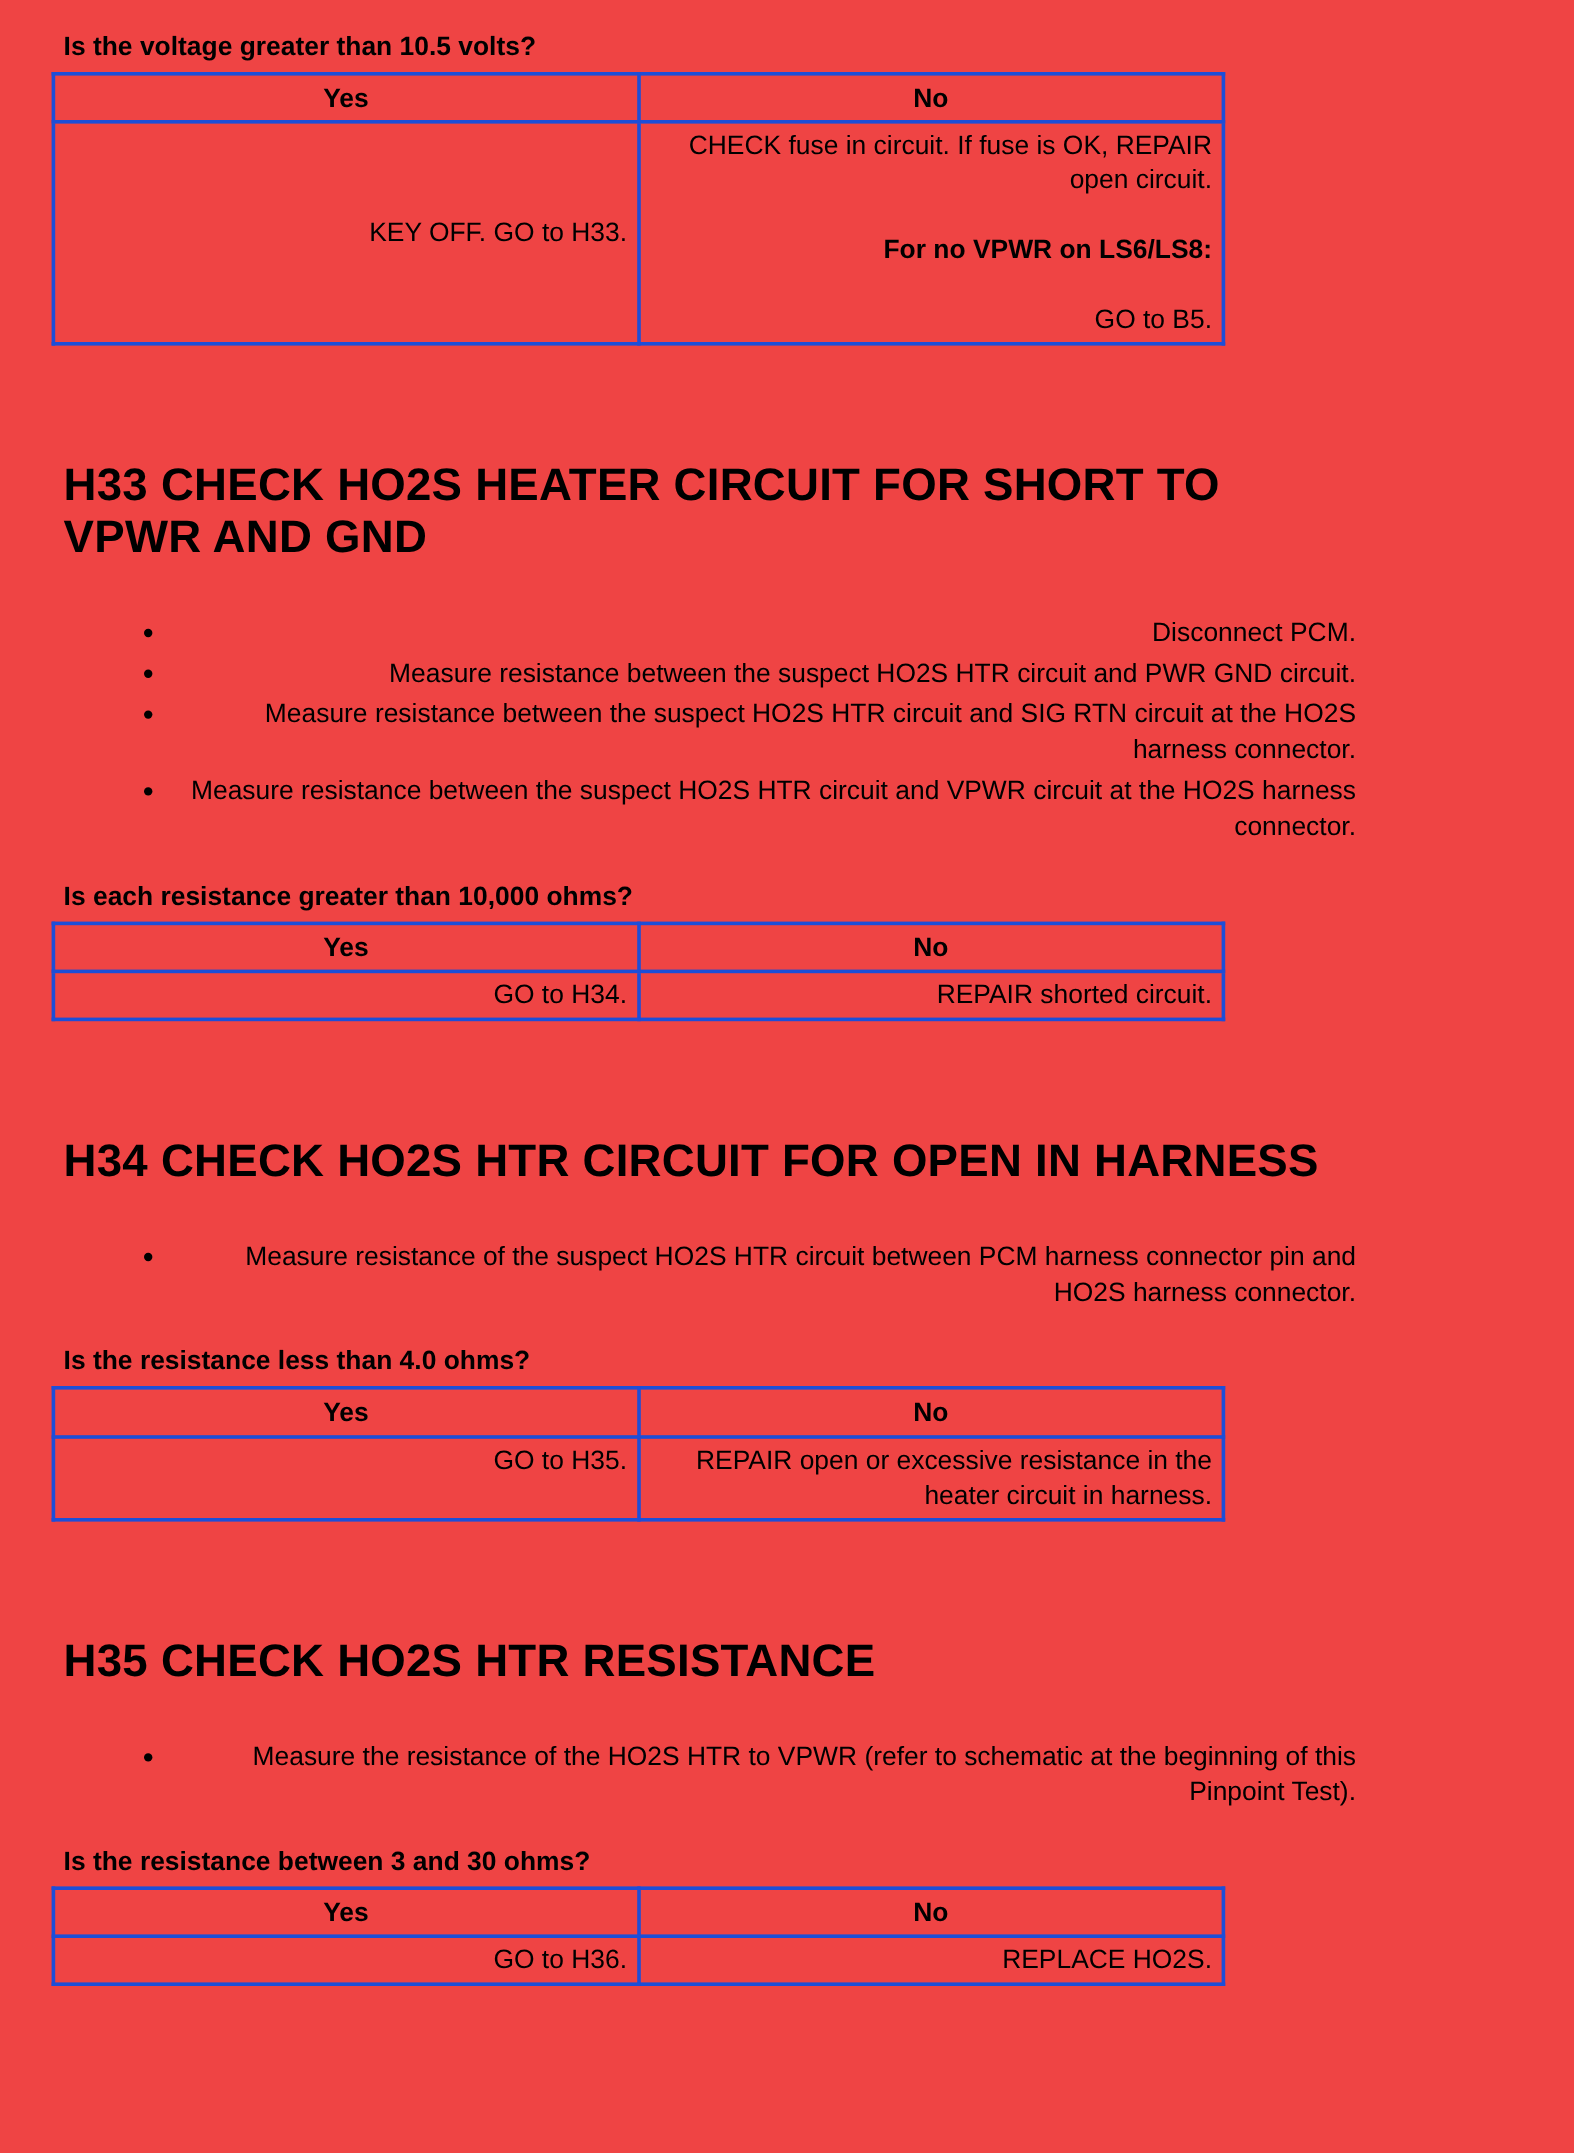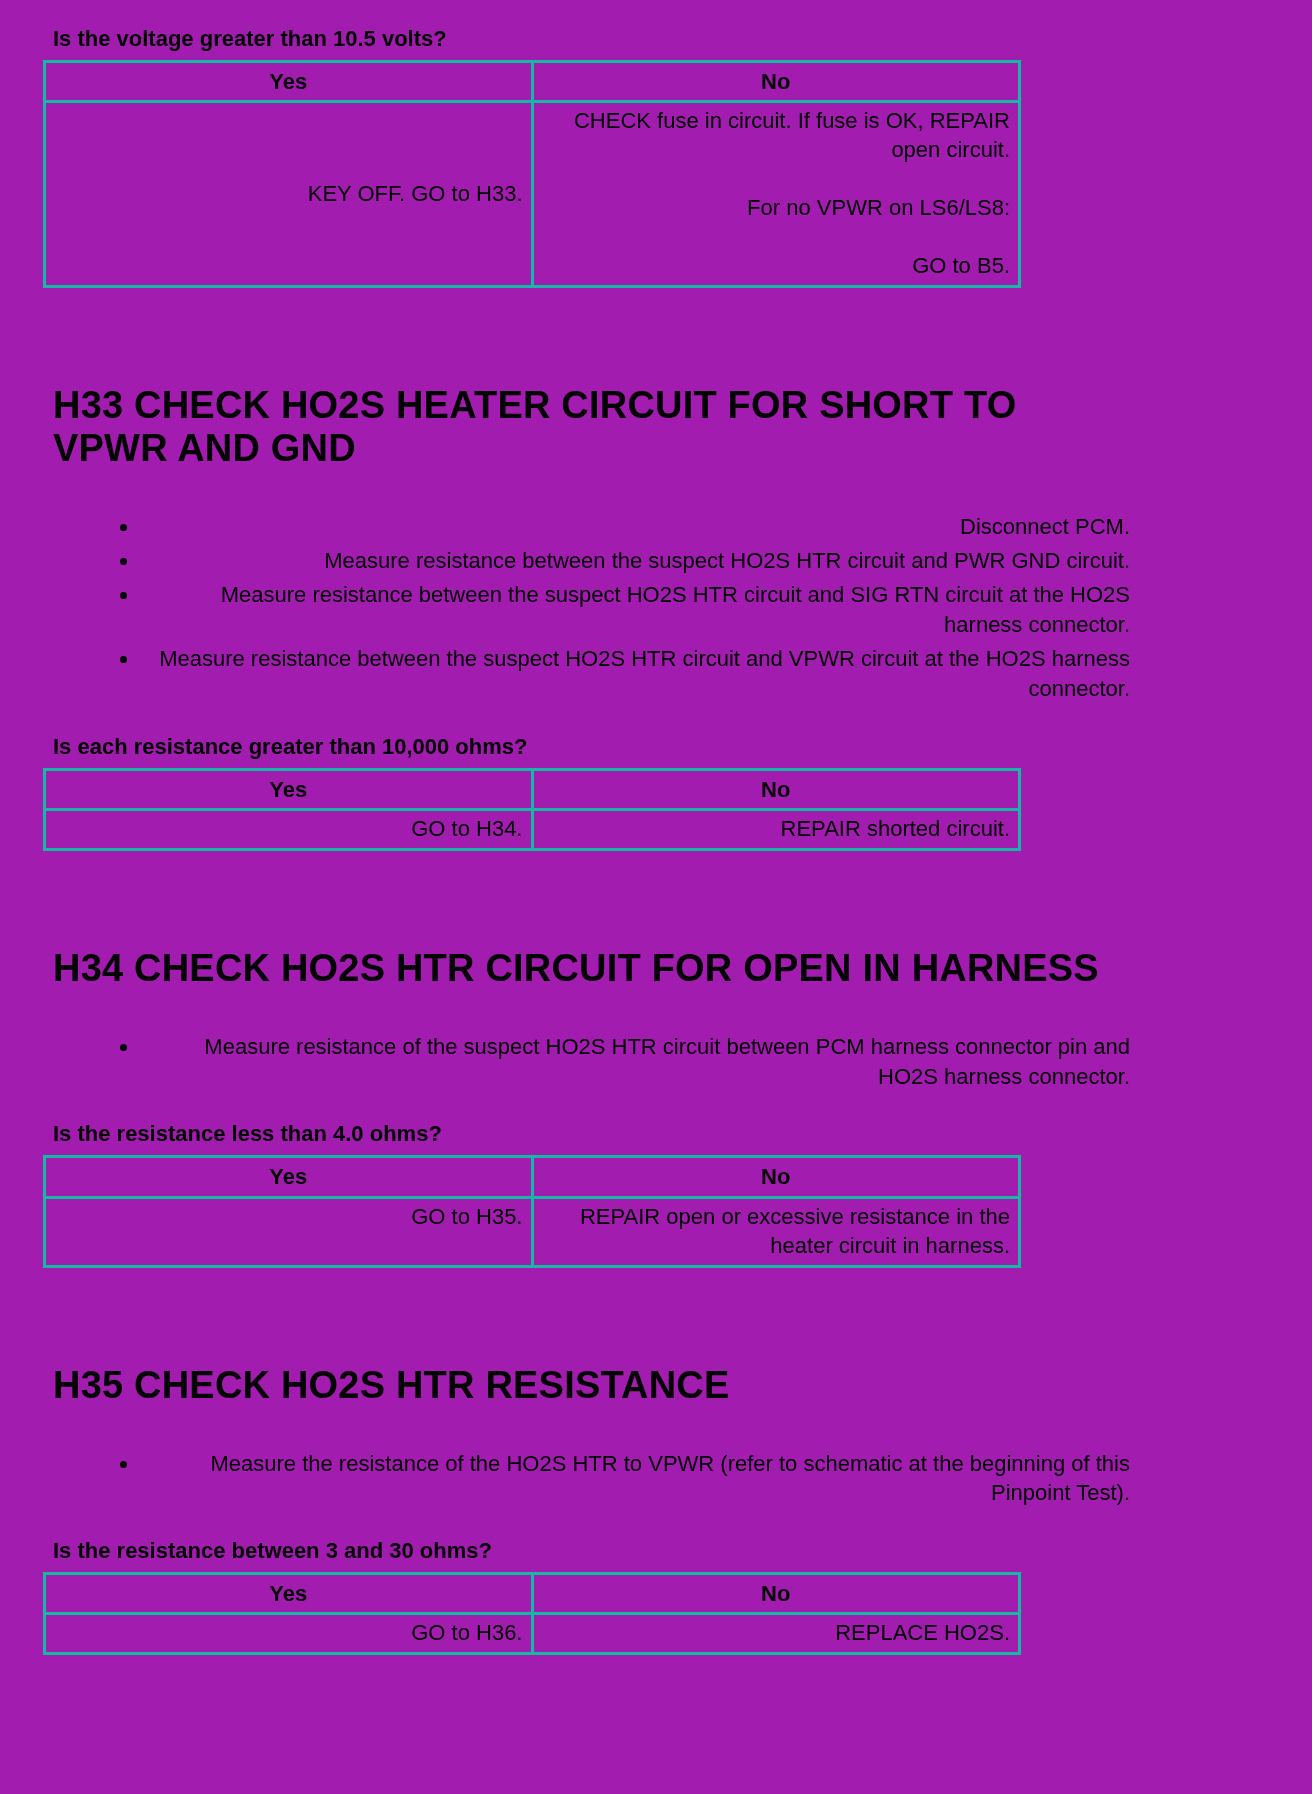--- a/index.html
+++ b/index.html
@@ -8,36 +8,36 @@
     background: #ffffff;
     color: #000000;
     font-family: "Liberation Sans", sans-serif;
   }
   .page {
     width: 1312px;
     height: 1794px;
     box-sizing: border-box;
     padding: 26px 0 0 43px;
     overflow: hidden;
-    background: #a21caf;
+    background: #ef4444;
   }
   .question {
     font-size: 22px;
     font-weight: bold;
     margin: 0 0 8px 10px;
     width: 1000px;
   }
   .decision-table {
     border-collapse: collapse;
     table-layout: fixed;
     width: 978px;
   }
   .decision-table th,
   .decision-table td {
-    border: 3px solid #14b8a6;
+    border: 3px solid #1d4ed8;
     font-size: 22px;
     line-height: 1.32;
   }
   .decision-table th {
     font-weight: bold;
     text-align: center;
     padding: 4px 6px;
   }
   .decision-table td {
     text-align: right;
@@ -47,21 +47,21 @@
   .decision-table td.cell-middle {
     vertical-align: middle;
   }
   .no-cell p {
     margin: 0;
   }
   .no-cell p + p {
     margin-top: 29px;
   }
   .no-cell .bold-line {
-    font-weight: normal;
+    font-weight: bold;
   }
   .section-heading {
     font-size: 38px;
     font-weight: bold;
     margin: 96px 0 0 10px;
     width: 1060px;
     letter-spacing: 0.2px;
   }
   .bullets {
     list-style: disc outside;

